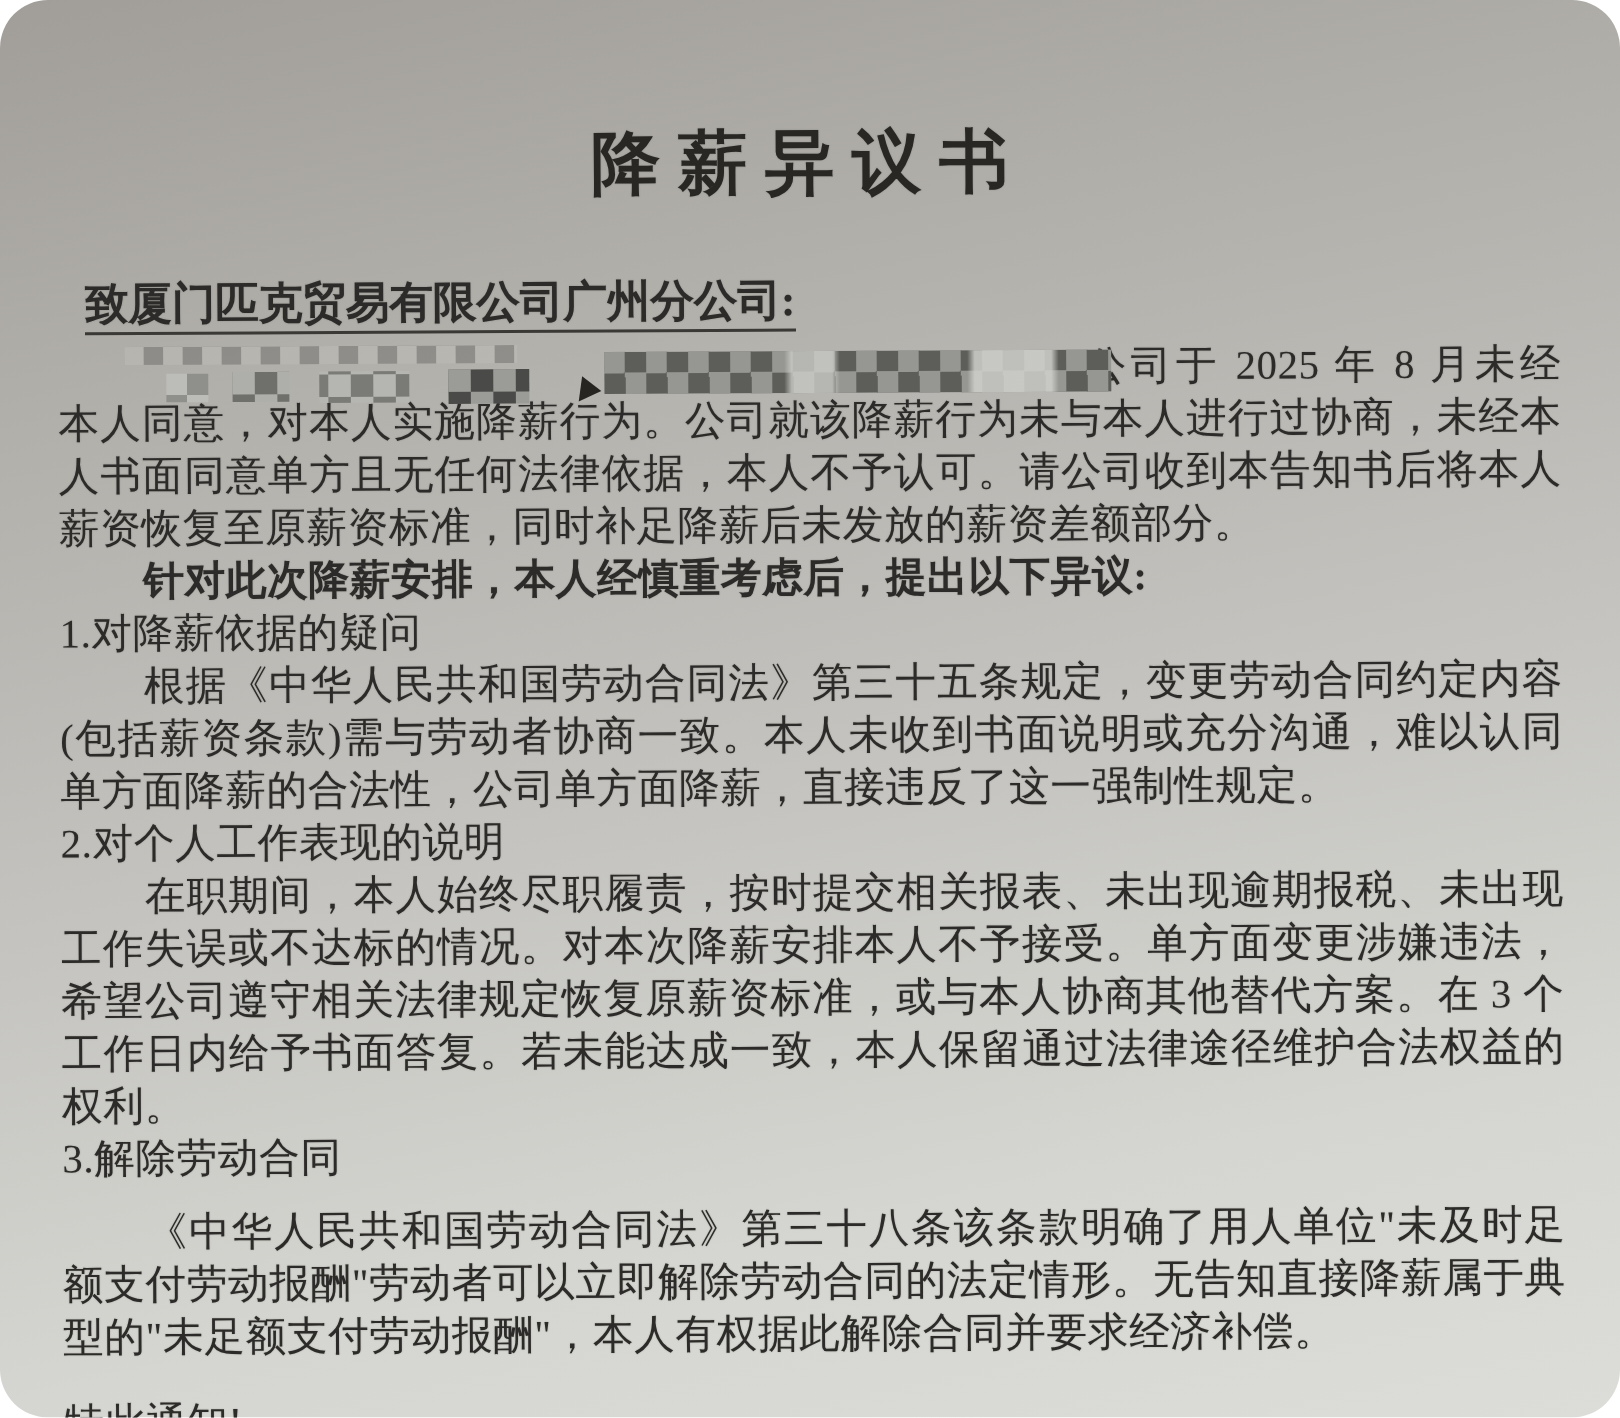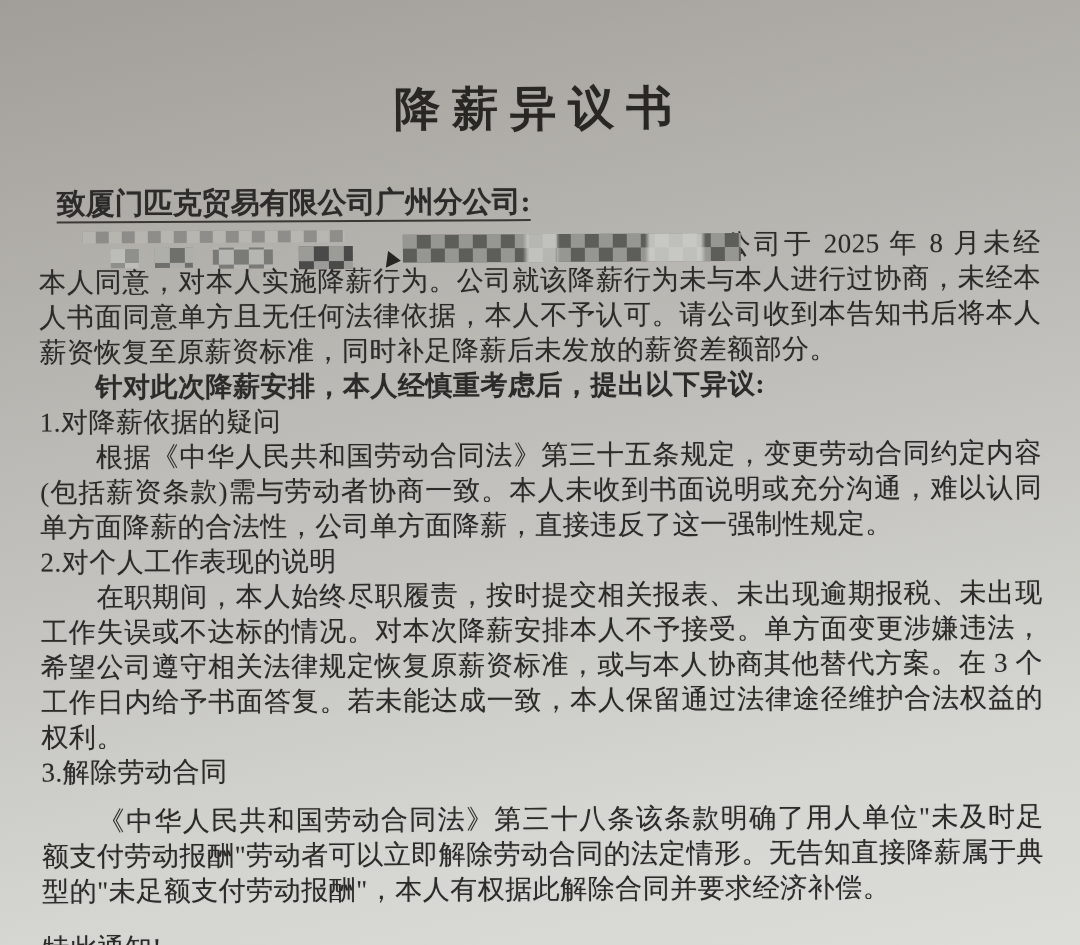--- a/index.html
+++ b/index.html
@@ -4,20 +4,21 @@
 <style>
   html, body { margin: 0; padding: 0; }
   body {
     width: 1080px; height: 945px; overflow: hidden;
     font-family: "Liberation Serif", "DejaVu Serif", serif;
   }
   .photo {
     position: relative; width: 1080px; height: 945px;
     background: linear-gradient(168deg, #a19e99 0%, #b2b0ab 25%, #c5c4c0 55%, #d5d6d1 80%, #dcddd8 100%);
     color: #2c2b29;
+    border-radius: 32px;
   }
   .page {
     position: absolute; inset: 0;
     box-sizing: border-box;
     padding: 86px 38px 0 40px;
     transform: rotate(-0.3deg);
     text-shadow: 0 0 1px rgba(44,43,41,0.35);
   }
   .title {
     margin: 0; text-align: center;

